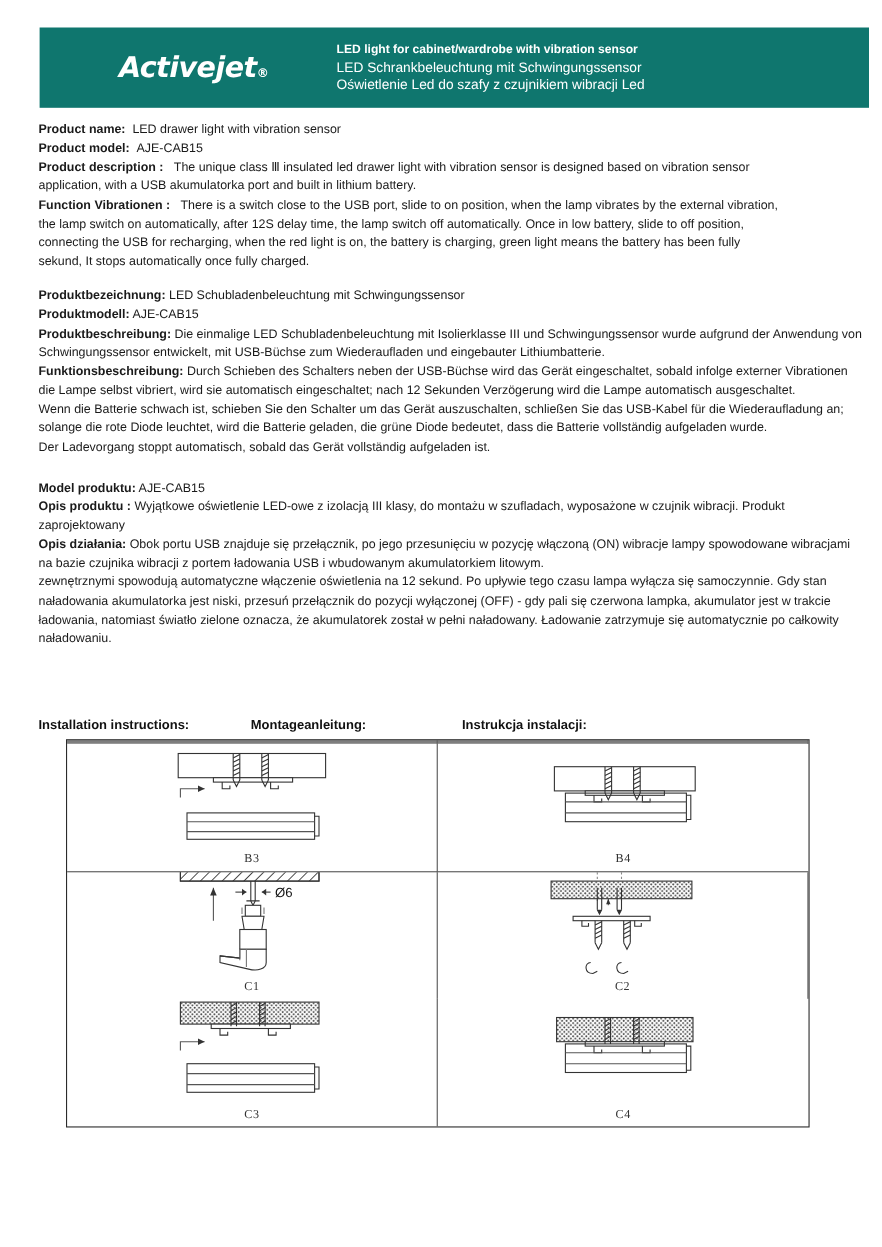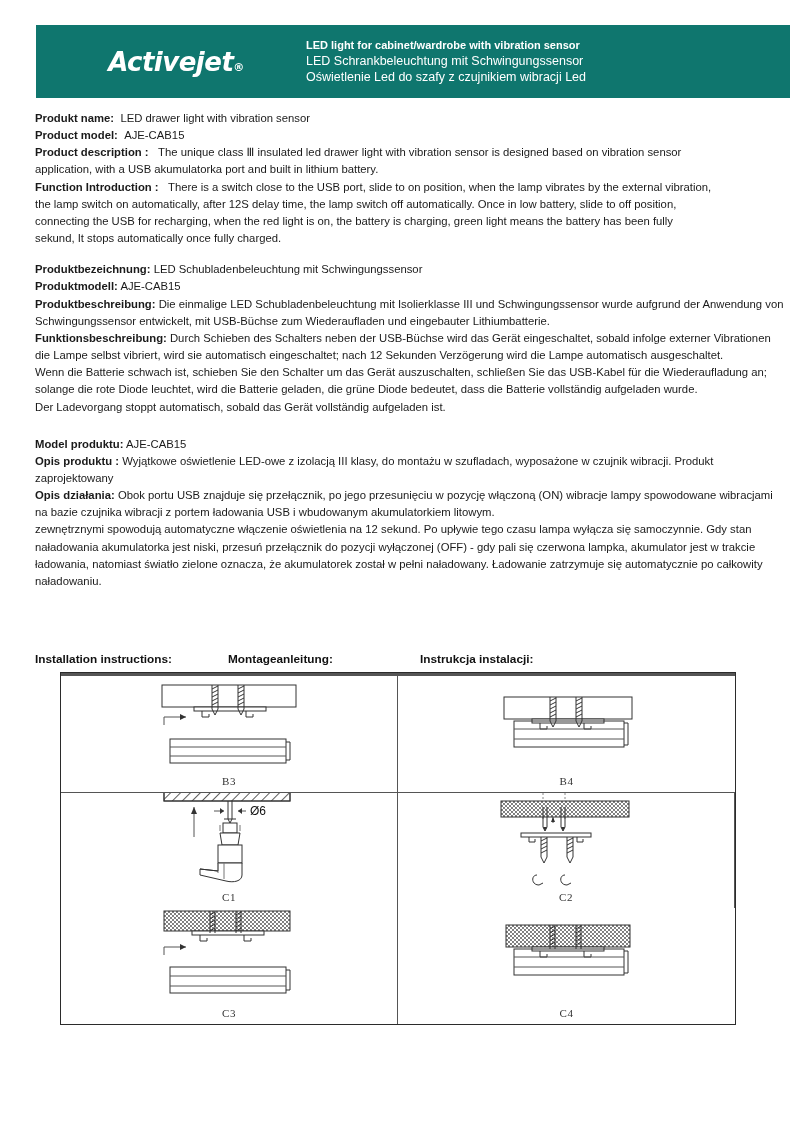--- a/index.html
+++ b/index.html
@@ -104,34 +104,34 @@
       <div class="t1">LED light for cabinet/wardrobe with vibration sensor</div>
       <div class="t2">LED Schrankbeleuchtung mit Schwingungssensor</div>
       <div class="t3">Oświetlenie Led do szafy z czujnikiem wibracji Led</div>
     </div>
   </div>
 
   <div class="content">
 
     <div class="block">
       <p class="line">
-        <b>Produkt name:</b>
+        <b>Product name:</b>
         &nbsp;<span>LED drawer light with vibration sensor</span>
       </p>
       <p class="line">
         <b>Product model:</b>
         &nbsp;<span>AJE-CAB15</span>
       </p>
       <p class="line">
         <b>Product description :</b>
         &nbsp;&nbsp;<span>The unique class Ⅲ insulated led drawer light with vibration sensor is designed based on vibration sensor</span>
       </p>
       <p class="line">application, with a USB akumulatorka port and built in lithium battery.</p>
       <p class="line">
-        <b>Function Introduction :</b>
+        <b>Function Vibrationen :</b>
         &nbsp;&nbsp;<span>There is a switch close to the USB port, slide to on position, when the lamp vibrates by the external vibration,</span>
       </p>
       <p class="line">the lamp switch on automatically, after 12S delay time, the lamp switch off automatically. Once in low battery, slide to off position,</p>
       <p class="line">connecting the USB for recharging, when the red light is on, the battery is charging, green light means the battery has been fully</p>
       <p class="line">sekund, It stops automatically once fully charged.</p>
     </div>
 
     <div class="gap-md"></div>
 
     <div class="block">

